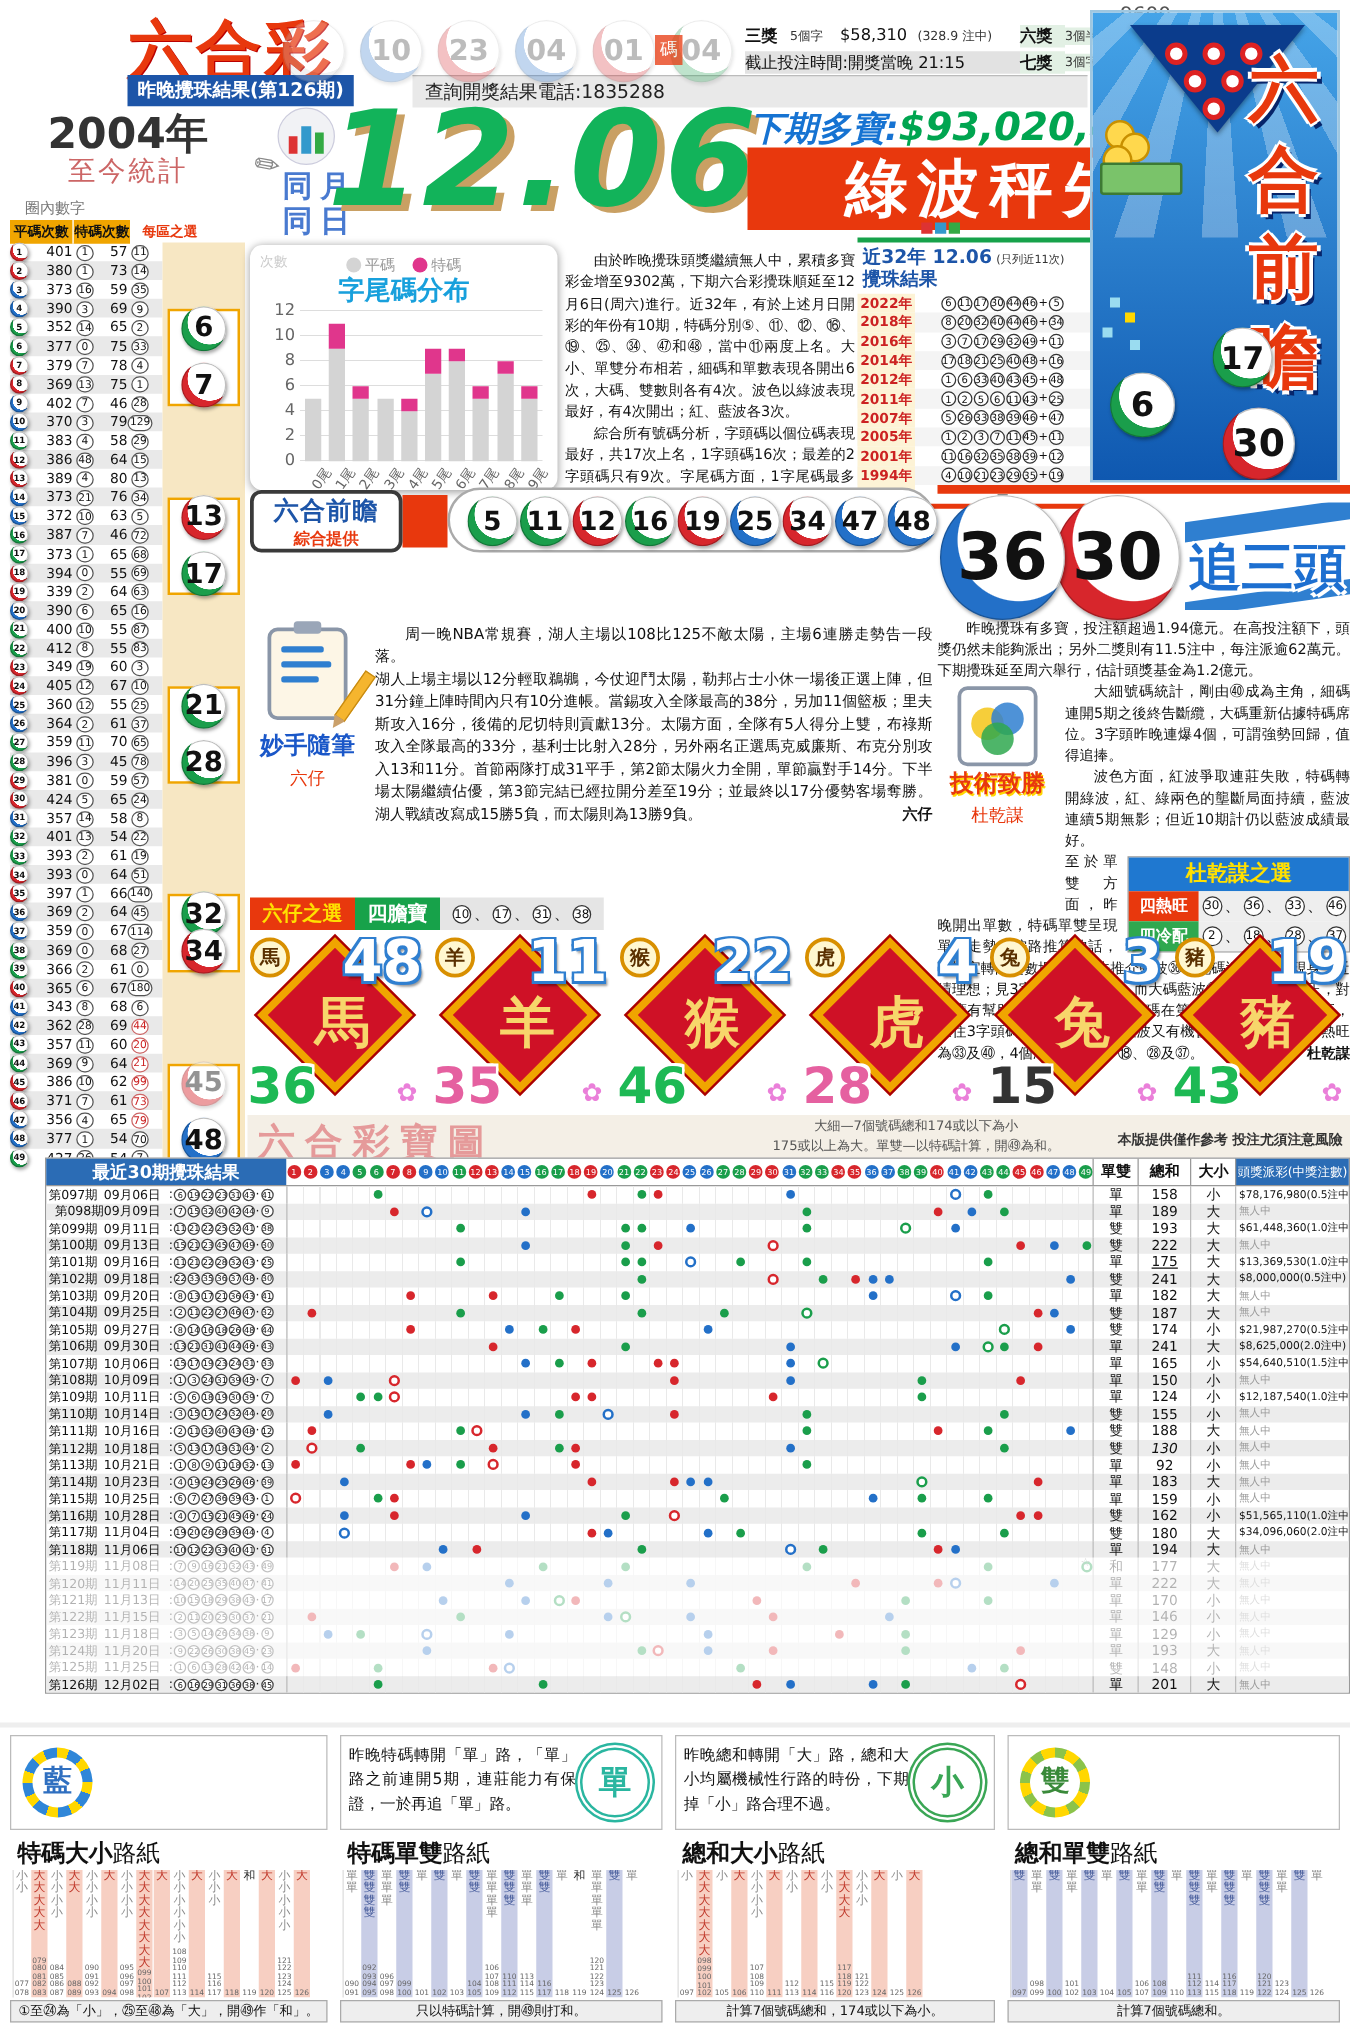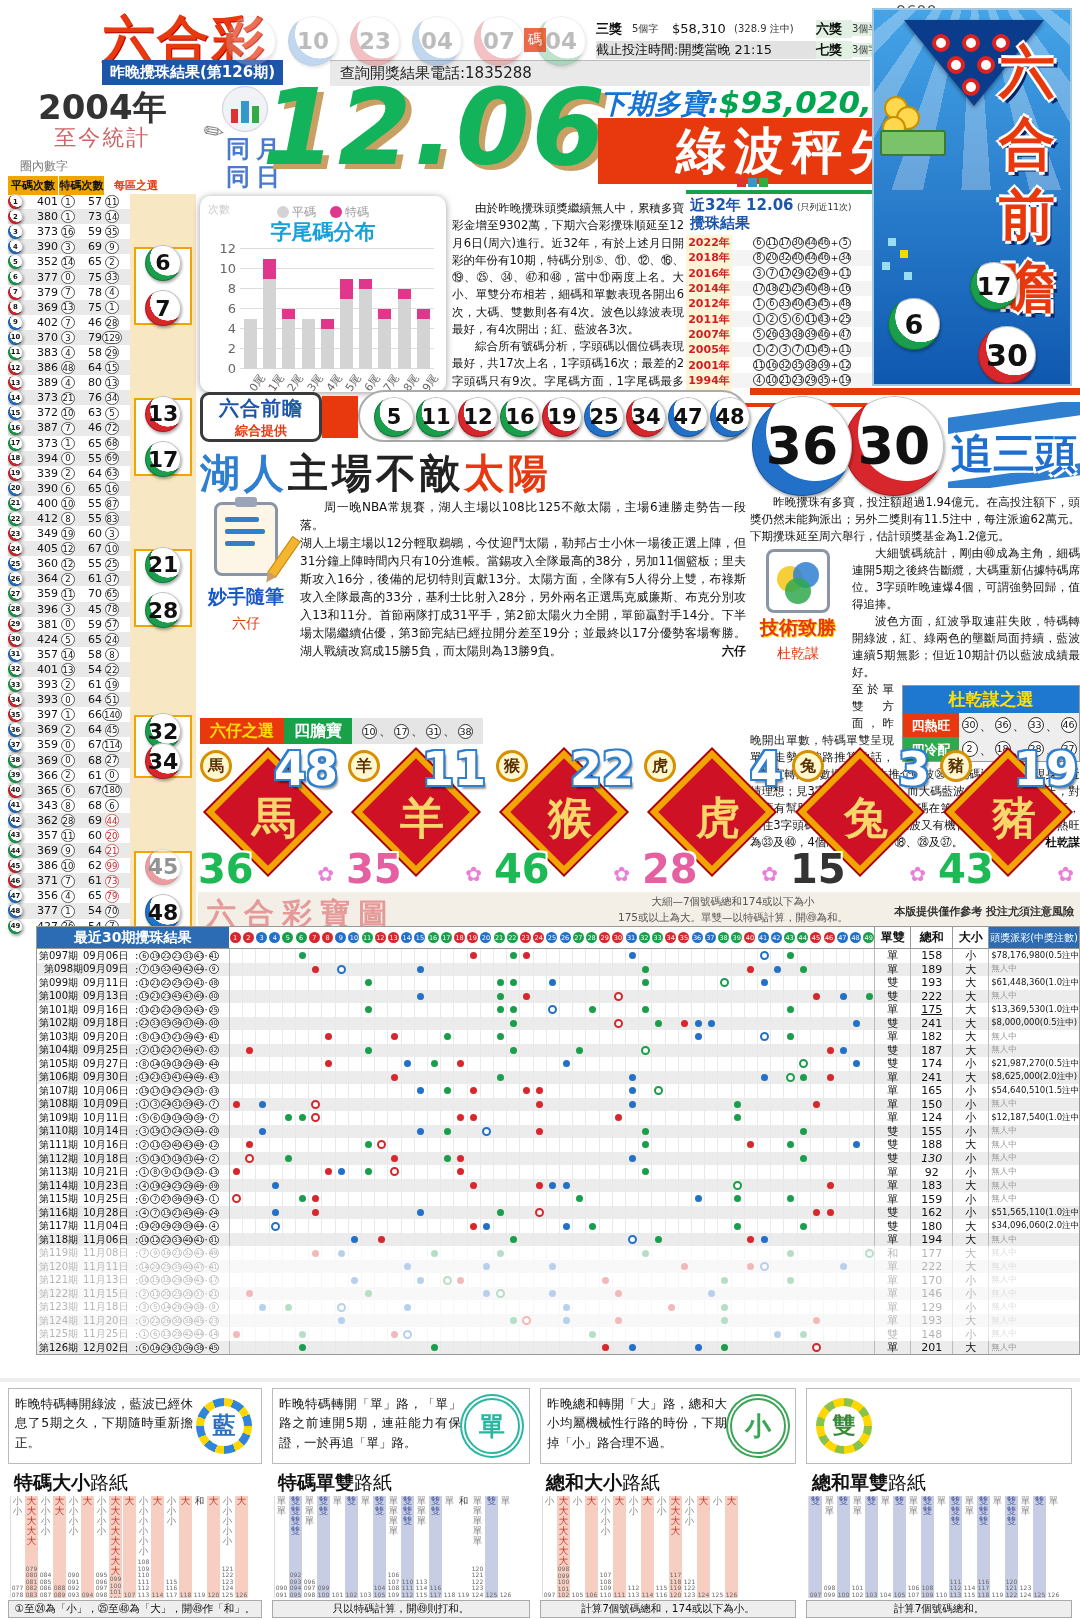--- a/index.html
+++ b/index.html
@@ -178,21 +178,21 @@
 <div class="page">
 
   <div class="abs" id="logo">六合彩</div>
   <div class="abs" id="result-label">昨晚攪珠結果(第126期)</div>
   <div class="abs" id="phone-bar">查詢開獎結果電話:1835288</div>
   <div class="abs" id="faded-balls">
       <div class="ball" style="left: 226px; top: 16px; width: 50px; height: 50px; font-size: 23px; background: radial-gradient(circle at 63% 36%, rgb(255, 255, 255) 0px, rgb(255, 255, 255) 54%, rgba(255, 255, 255, 0) 55%), rgb(207, 207, 207); opacity: 0.28;"></div>
       <div class="ball" style="left: 288px; top: 16px; width: 50px; height: 50px; font-size: 23px; background: radial-gradient(circle at 63% 36%, rgb(255, 255, 255) 0px, rgb(255, 255, 255) 54%, rgba(255, 255, 255, 0) 55%), rgb(35, 112, 200); opacity: 0.28;">10</div>
       <div class="ball" style="left: 350px; top: 16px; width: 50px; height: 50px; font-size: 23px; background: radial-gradient(circle at 63% 36%, rgb(255, 255, 255) 0px, rgb(255, 255, 255) 54%, rgba(255, 255, 255, 0) 55%), rgb(215, 38, 44); opacity: 0.28;">23</div>
       <div class="ball" style="left: 412px; top: 16px; width: 50px; height: 50px; font-size: 23px; background: radial-gradient(circle at 63% 36%, rgb(255, 255, 255) 0px, rgb(255, 255, 255) 54%, rgba(255, 255, 255, 0) 55%), rgb(35, 112, 200); opacity: 0.28;">04</div>
-      <div class="ball" style="left: 474px; top: 16px; width: 50px; height: 50px; font-size: 23px; background: radial-gradient(circle at 63% 36%, rgb(255, 255, 255) 0px, rgb(255, 255, 255) 54%, rgba(255, 255, 255, 0) 55%), rgb(215, 38, 44); opacity: 0.28;">07</div>
+      <div class="ball" style="left: 474px; top: 16px; width: 50px; height: 50px; font-size: 23px; background: radial-gradient(circle at 63% 36%, rgb(255, 255, 255) 0px, rgb(255, 255, 255) 54%, rgba(255, 255, 255, 0) 55%), rgb(215, 38, 44); opacity: 0.28;">01</div>
       <div class="ball" style="left: 536px; top: 16px; width: 50px; height: 50px; font-size: 23px; background: radial-gradient(circle at 63% 36%, rgb(255, 255, 255) 0px, rgb(255, 255, 255) 54%, rgba(255, 255, 255, 0) 55%), rgb(26, 158, 75); opacity: 0.28;">04</div>
     </div>
   <div class="abs" id="special-tag">碼</div>
   <div class="abs" id="remnant1">9600</div>
   <div class="abs" id="remnant2">640</div>
 
   <div class="abs" id="prize-box">
     <div class="prow">
       <span class="b" style="width:36px">三獎</span>
       <span class="sm" style="width:40px">5個字</span>
@@ -950,21 +950,20 @@
       <div class="ball" style="left: 56px; top: 5px; width: 40px; height: 40px; font-size: 21px; background: radial-gradient(circle at 63% 36%, rgb(255, 255, 255) 0px, rgb(255, 255, 255) 54%, rgba(255, 255, 255, 0) 55%), rgb(26, 158, 75);">11</div>
       <div class="ball" style="left: 98px; top: 5px; width: 40px; height: 40px; font-size: 21px; background: radial-gradient(circle at 63% 36%, rgb(255, 255, 255) 0px, rgb(255, 255, 255) 54%, rgba(255, 255, 255, 0) 55%), rgb(215, 38, 44);">12</div>
       <div class="ball" style="left: 140px; top: 5px; width: 40px; height: 40px; font-size: 21px; background: radial-gradient(circle at 63% 36%, rgb(255, 255, 255) 0px, rgb(255, 255, 255) 54%, rgba(255, 255, 255, 0) 55%), rgb(26, 158, 75);">16</div>
       <div class="ball" style="left: 182px; top: 5px; width: 40px; height: 40px; font-size: 21px; background: radial-gradient(circle at 63% 36%, rgb(255, 255, 255) 0px, rgb(255, 255, 255) 54%, rgba(255, 255, 255, 0) 55%), rgb(215, 38, 44);">19</div>
       <div class="ball" style="left: 224px; top: 5px; width: 40px; height: 40px; font-size: 21px; background: radial-gradient(circle at 63% 36%, rgb(255, 255, 255) 0px, rgb(255, 255, 255) 54%, rgba(255, 255, 255, 0) 55%), rgb(35, 112, 200);">25</div>
       <div class="ball" style="left: 266px; top: 5px; width: 40px; height: 40px; font-size: 21px; background: radial-gradient(circle at 63% 36%, rgb(255, 255, 255) 0px, rgb(255, 255, 255) 54%, rgba(255, 255, 255, 0) 55%), rgb(215, 38, 44);">34</div>
       <div class="ball" style="left: 308px; top: 5px; width: 40px; height: 40px; font-size: 21px; background: radial-gradient(circle at 63% 36%, rgb(255, 255, 255) 0px, rgb(255, 255, 255) 54%, rgba(255, 255, 255, 0) 55%), rgb(35, 112, 200);">47</div>
       <div class="ball" style="left: 350px; top: 5px; width: 40px; height: 40px; font-size: 21px; background: radial-gradient(circle at 63% 36%, rgb(255, 255, 255) 0px, rgb(255, 255, 255) 54%, rgba(255, 255, 255, 0) 55%), rgb(35, 112, 200);">48</div>
     </div>
 
-  <div class="abs" id="laker-headline"><span style="color: rgb(47, 127, 208);">湖人</span><span style="color: rgb(34, 34, 34);">主場不敵</span><span style="color: rgb(232, 56, 13);">太陽</span></div>
   <div class="abs" id="laker-body">
     <div id="laker-icon">
       <div class="clip">
         <span class="top"></span>
         <span class="ln" style="top:12px;width:34px"></span>
         <span class="ln" style="top:24px;width:40px"></span>
         <span class="ln" style="top:36px;width:30px"></span>
         <span class="pen"></span>
       </div>
       <div class="colname">妙手隨筆</div>
@@ -1620,21 +1619,20 @@
           <div class="mcell mprize" style="width: 91px; color: rgb(153, 153, 153);">無人中</div>
         </div>
       </div>
   </div>
 
   <div class="gapline"></div>
 
   <div class="abs" id="footer">
       <div class="block" style="left: 8px; width: 254px; height: 236px;">
         <div class="infobox" style="left: 0px; top: 4px; width: 254px; height: 76px;">
-          <div style="flex: 1 1 0%;">昨晚特碼轉開綠波，藍波已經休息了5期之久，下期隨時重新擔正。</div>
           <div class="icwrap">
             <div class="chip" style="background: repeating-conic-gradient(rgb(255, 215, 0) 0deg, rgb(255, 215, 0) 20deg, rgb(47, 134, 216) 20deg, rgb(47, 134, 216) 45deg);">
               <div class="inner" style="color: rgb(47, 111, 192);">藍</div>
             </div>
           </div>
         </div>
         <div class="lztitle" style="left: 6px; top: 86px;"><b>特碼大小</b>路紙</div>
         <div class="lzgrid" style="left: 2px; top: 112px; width: 250px; height: 102px;">
           <div class="lzcol">
             <span style="color: rgb(136, 136, 136);">小</span>

